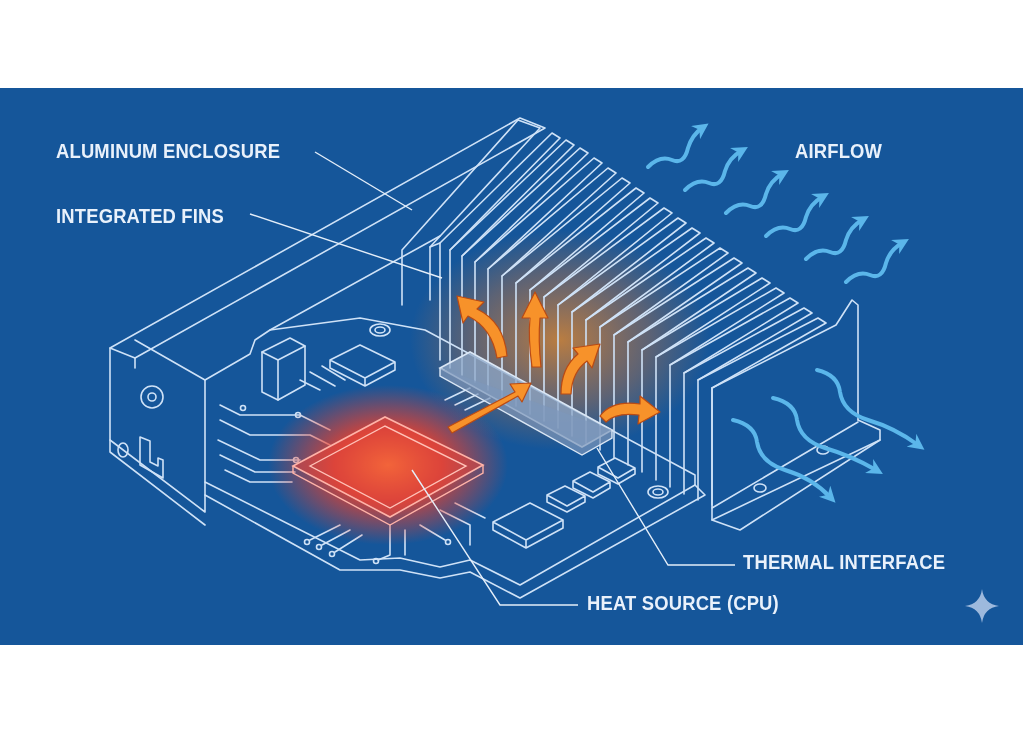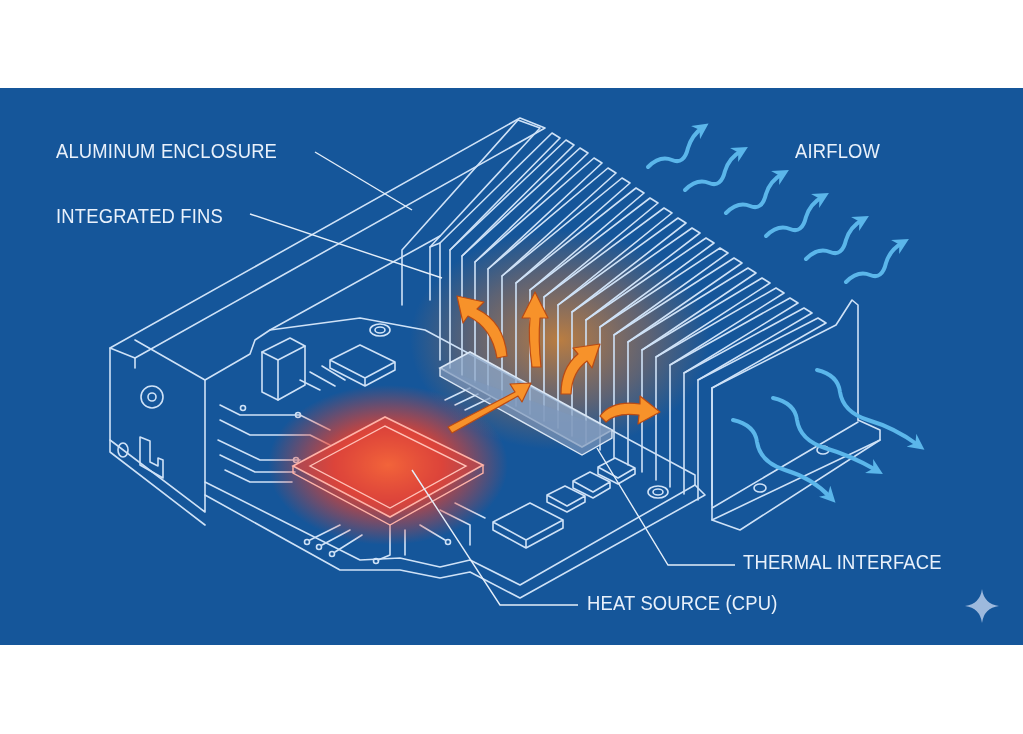--- a/index.html
+++ b/index.html
@@ -1,19 +1,19 @@
 <!DOCTYPE html>
 <html><head>
 <meta charset="utf-8">
 <style>
   html, body { margin: 0; padding: 0; background: #ffffff; }
   body { width: 1023px; height: 734px; position: relative; overflow: hidden;
          font-family: "Liberation Sans", "DejaVu Sans", sans-serif; }
   .panel { position: absolute; left: 0; top: 88px; width: 1023px; height: 557px;
-           background: #15569a; overflow: hidden; }
+           background: #15569a; overflow: hidden; font-weight: bold; }
   .panel svg { position: absolute; left: 0; top: 0; }
   .label { position: absolute; color: #e9f1fb; font-size: 20px; letter-spacing: 0.2px;
            white-space: nowrap; line-height: 1; transform: scaleX(0.92); transform-origin: left center; }
   .sparkle { position: absolute; }
 </style>
 </head>
 <body>
 
 <div class="panel">
   <svg width="1023" height="557" viewBox="0 88 1023 557">

